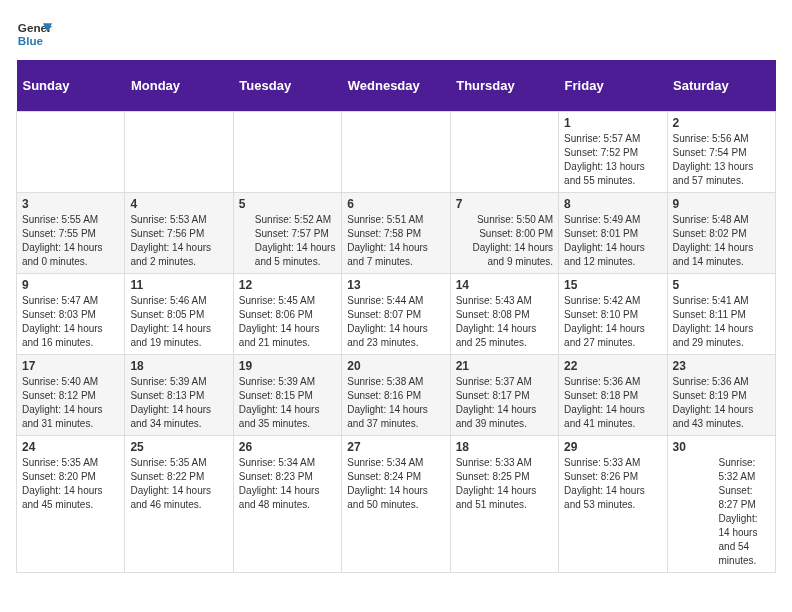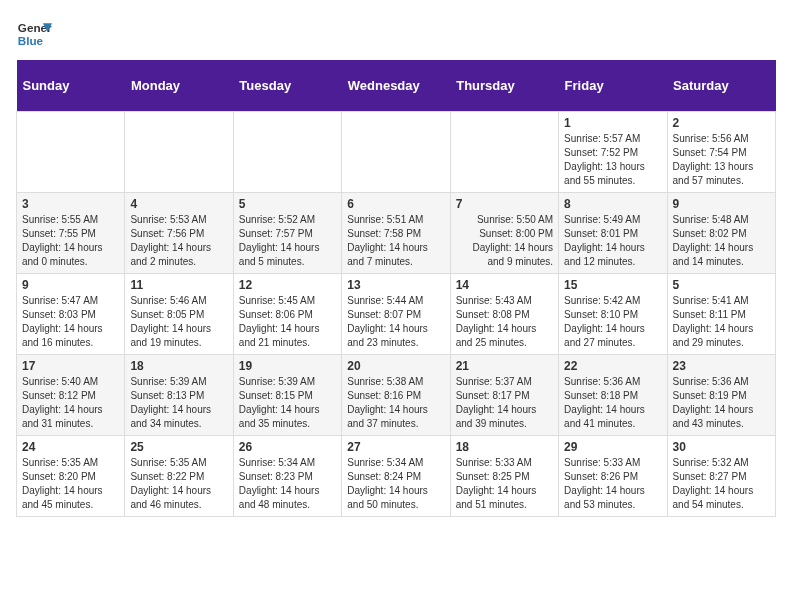--- a/index.html
+++ b/index.html
@@ -141,21 +141,21 @@
 Daylight: 14 hours and 0 minutes.</div>
         </td>
         <td>
           <span class="day-number">4</span>
           <div class="day-info" style="white-space: pre-line;">Sunrise: 5:53 AM
 Sunset: 7:56 PM
 Daylight: 14 hours and 2 minutes.</div>
         </td>
         <td>
           <span class="day-number">5</span>
-          <div class="day-info" style="white-space: pre-line;">Sunrise: 5:52 AM
+          <div class="day-info" style="white-space: pre-line; margin-left: 16px;">Sunrise: 5:52 AM
 Sunset: 7:57 PM
 Daylight: 14 hours and 5 minutes.</div>
         </td>
         <td>
           <span class="day-number">6</span>
           <div class="day-info" style="white-space: pre-line;">Sunrise: 5:51 AM
 Sunset: 7:58 PM
 Daylight: 14 hours and 7 minutes.</div>
         </td>
         <td>
@@ -297,19 +297,19 @@
 Daylight: 14 hours and 51 minutes.</div>
         </td>
         <td>
           <span class="day-number">29</span>
           <div class="day-info" style="white-space: pre-line;">Sunrise: 5:33 AM
 Sunset: 8:26 PM
 Daylight: 14 hours and 53 minutes.</div>
         </td>
         <td>
           <span class="day-number">30</span>
-          <div class="day-info" style="white-space: pre-line;">Sunrise: 5:32 AM
+          <div class="day-info" style="white-space: pre-line; margin-left: 46px;">Sunrise: 5:32 AM
 Sunset: 8:27 PM
 Daylight: 14 hours and 54 minutes.</div>
         </td>
       </tr>
     </tbody>
 </table>
 
 </body></html>

